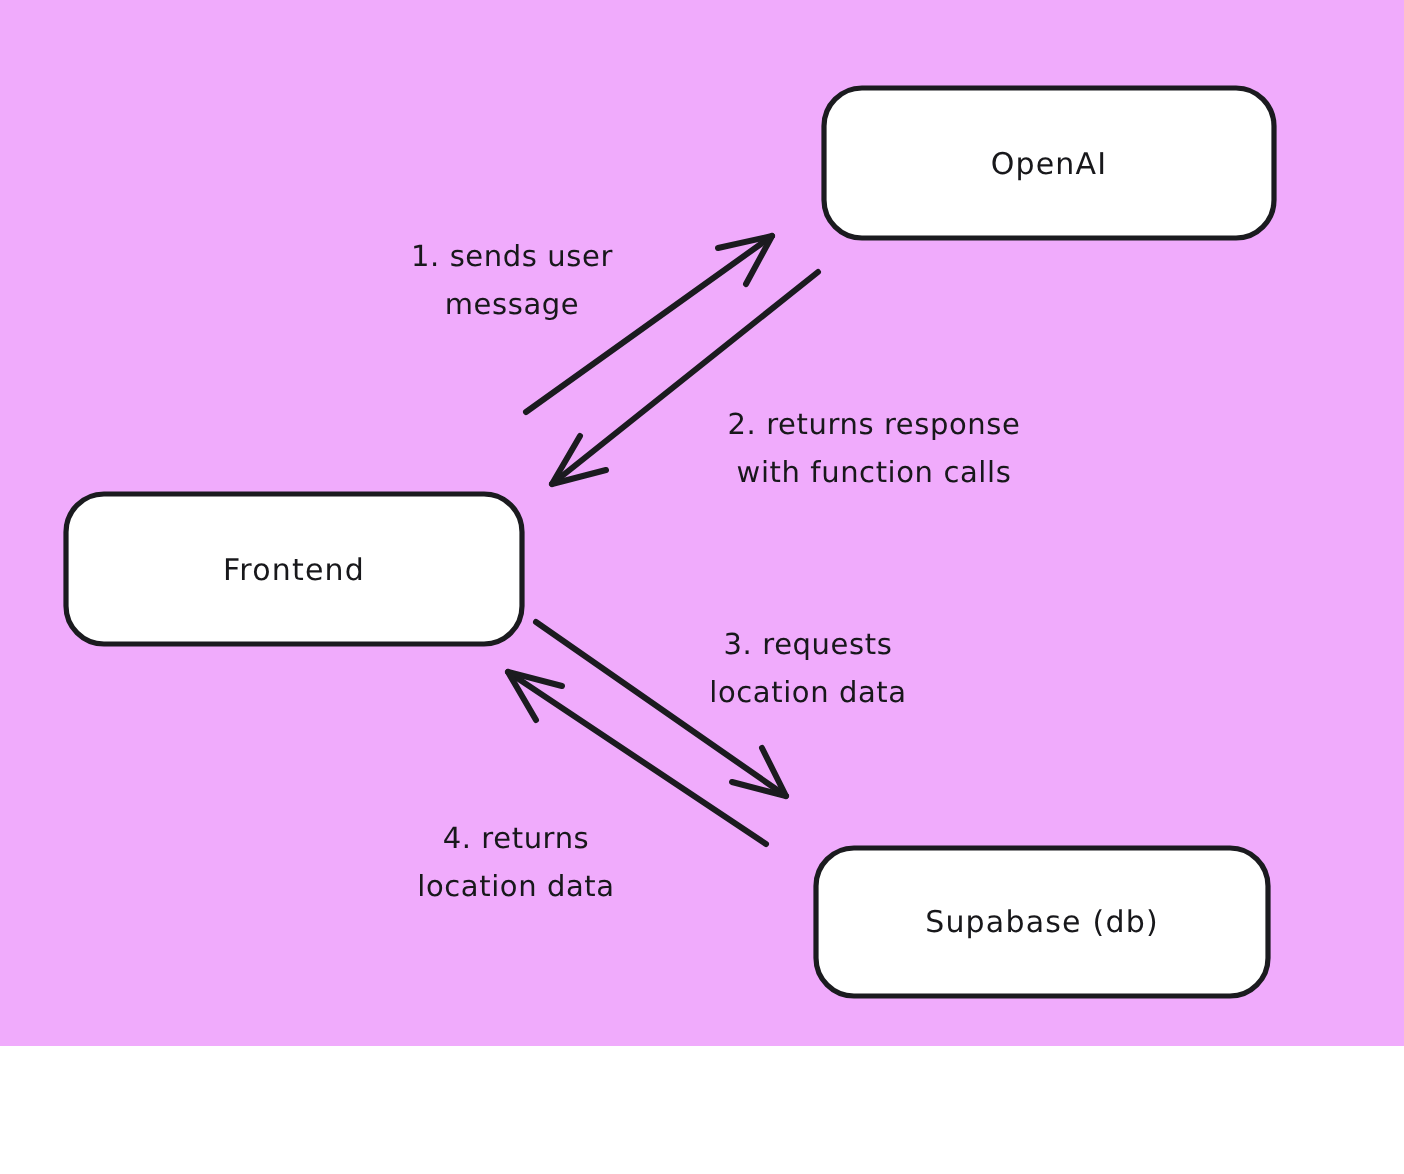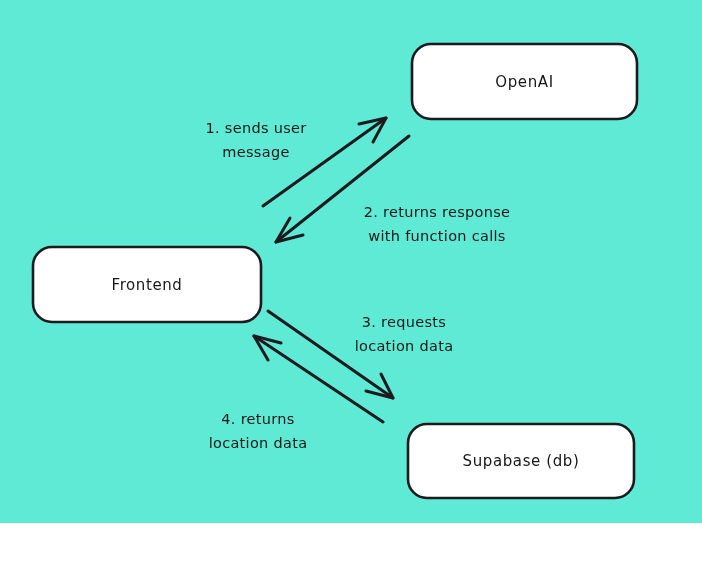--- a/index.html
+++ b/index.html
@@ -4,21 +4,21 @@
 <style>
   html, body {
     margin: 0;
     padding: 0;
     background: #ffffff;
   }
   #canvas {
     position: relative;
     width: 702px;
     height: 523px;
-    background: #5eead4;
+    background: #f0abfc;
     overflow: hidden;
     font-family: "DejaVu Sans", sans-serif;
     text-decoration: underline;
   }
   #diagram-svg {
     position: absolute;
     left: 0;
     top: 0;
     width: 702px;
     height: 587px;

